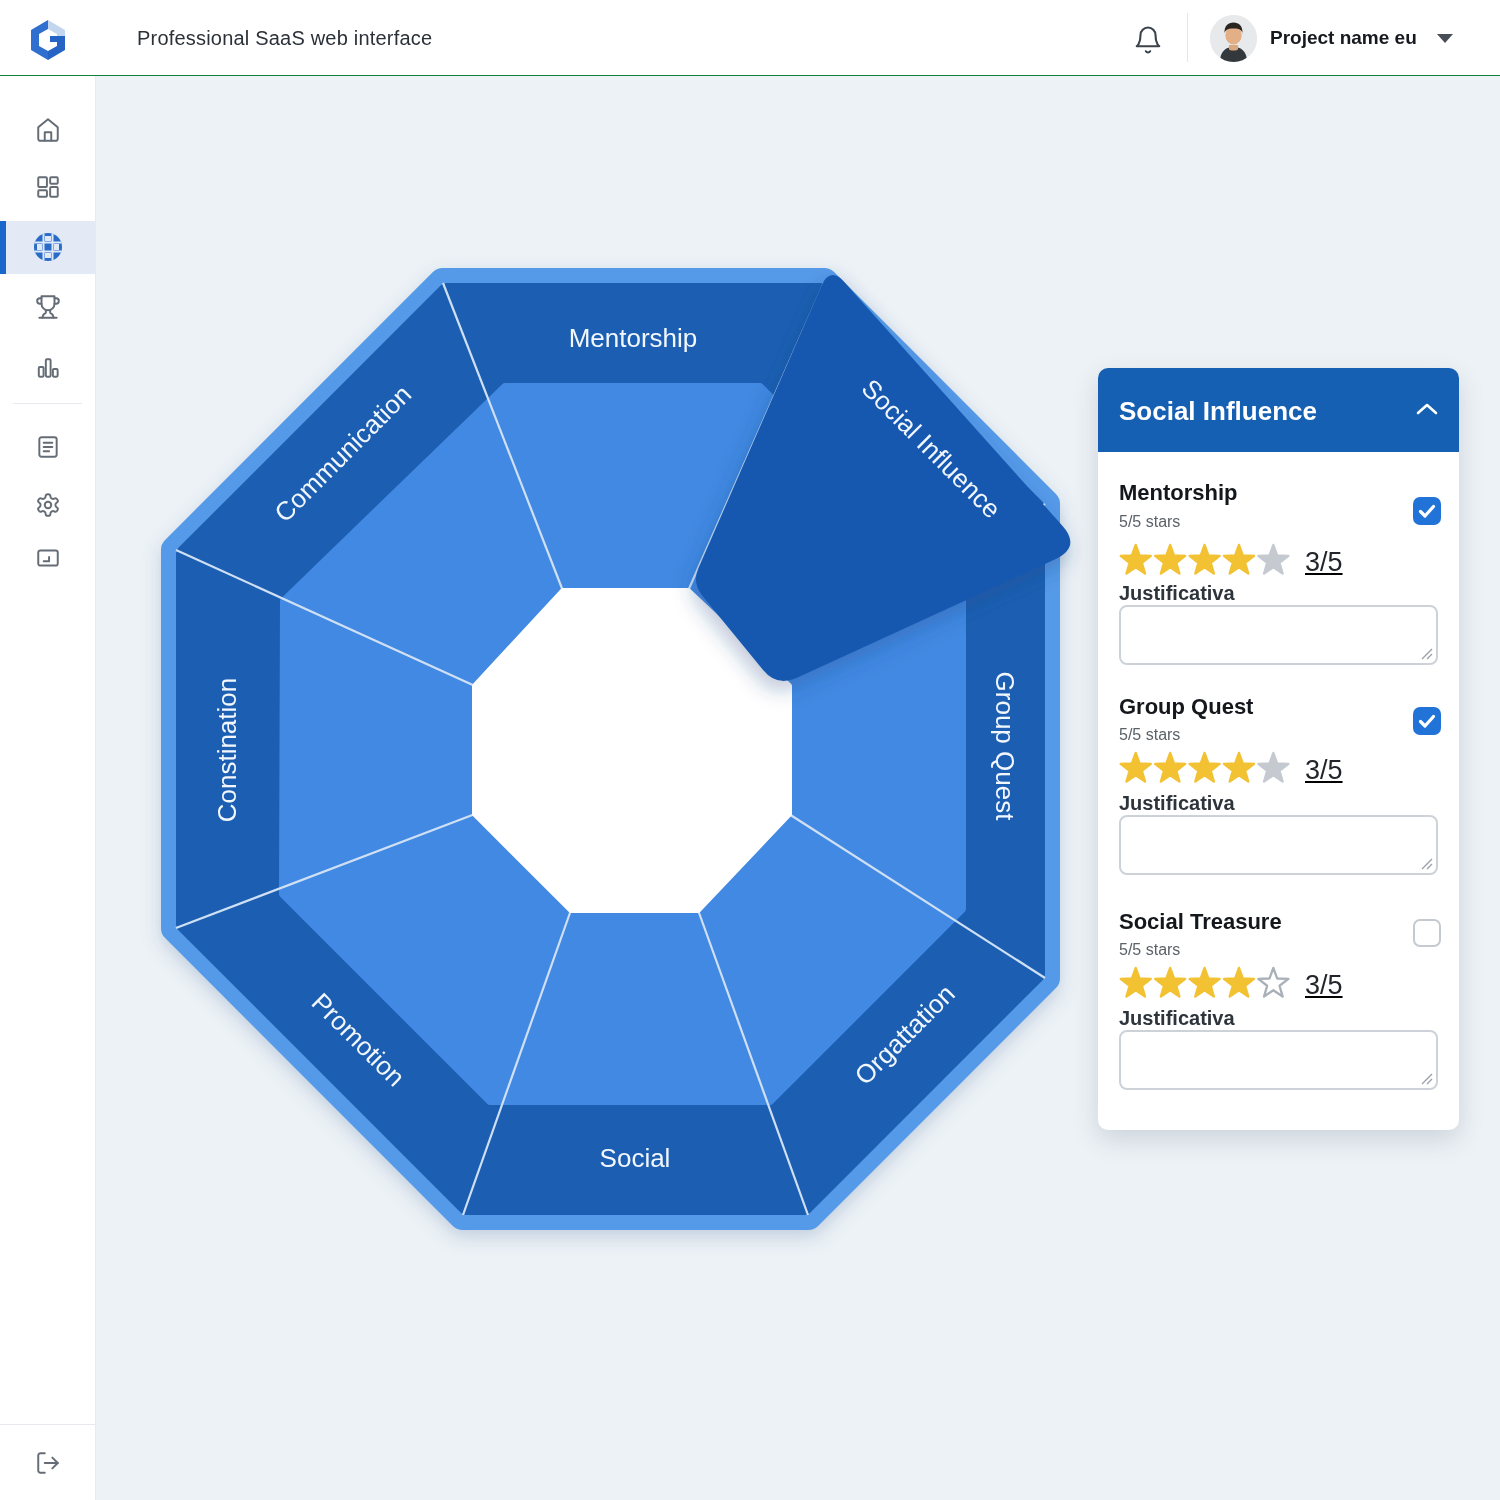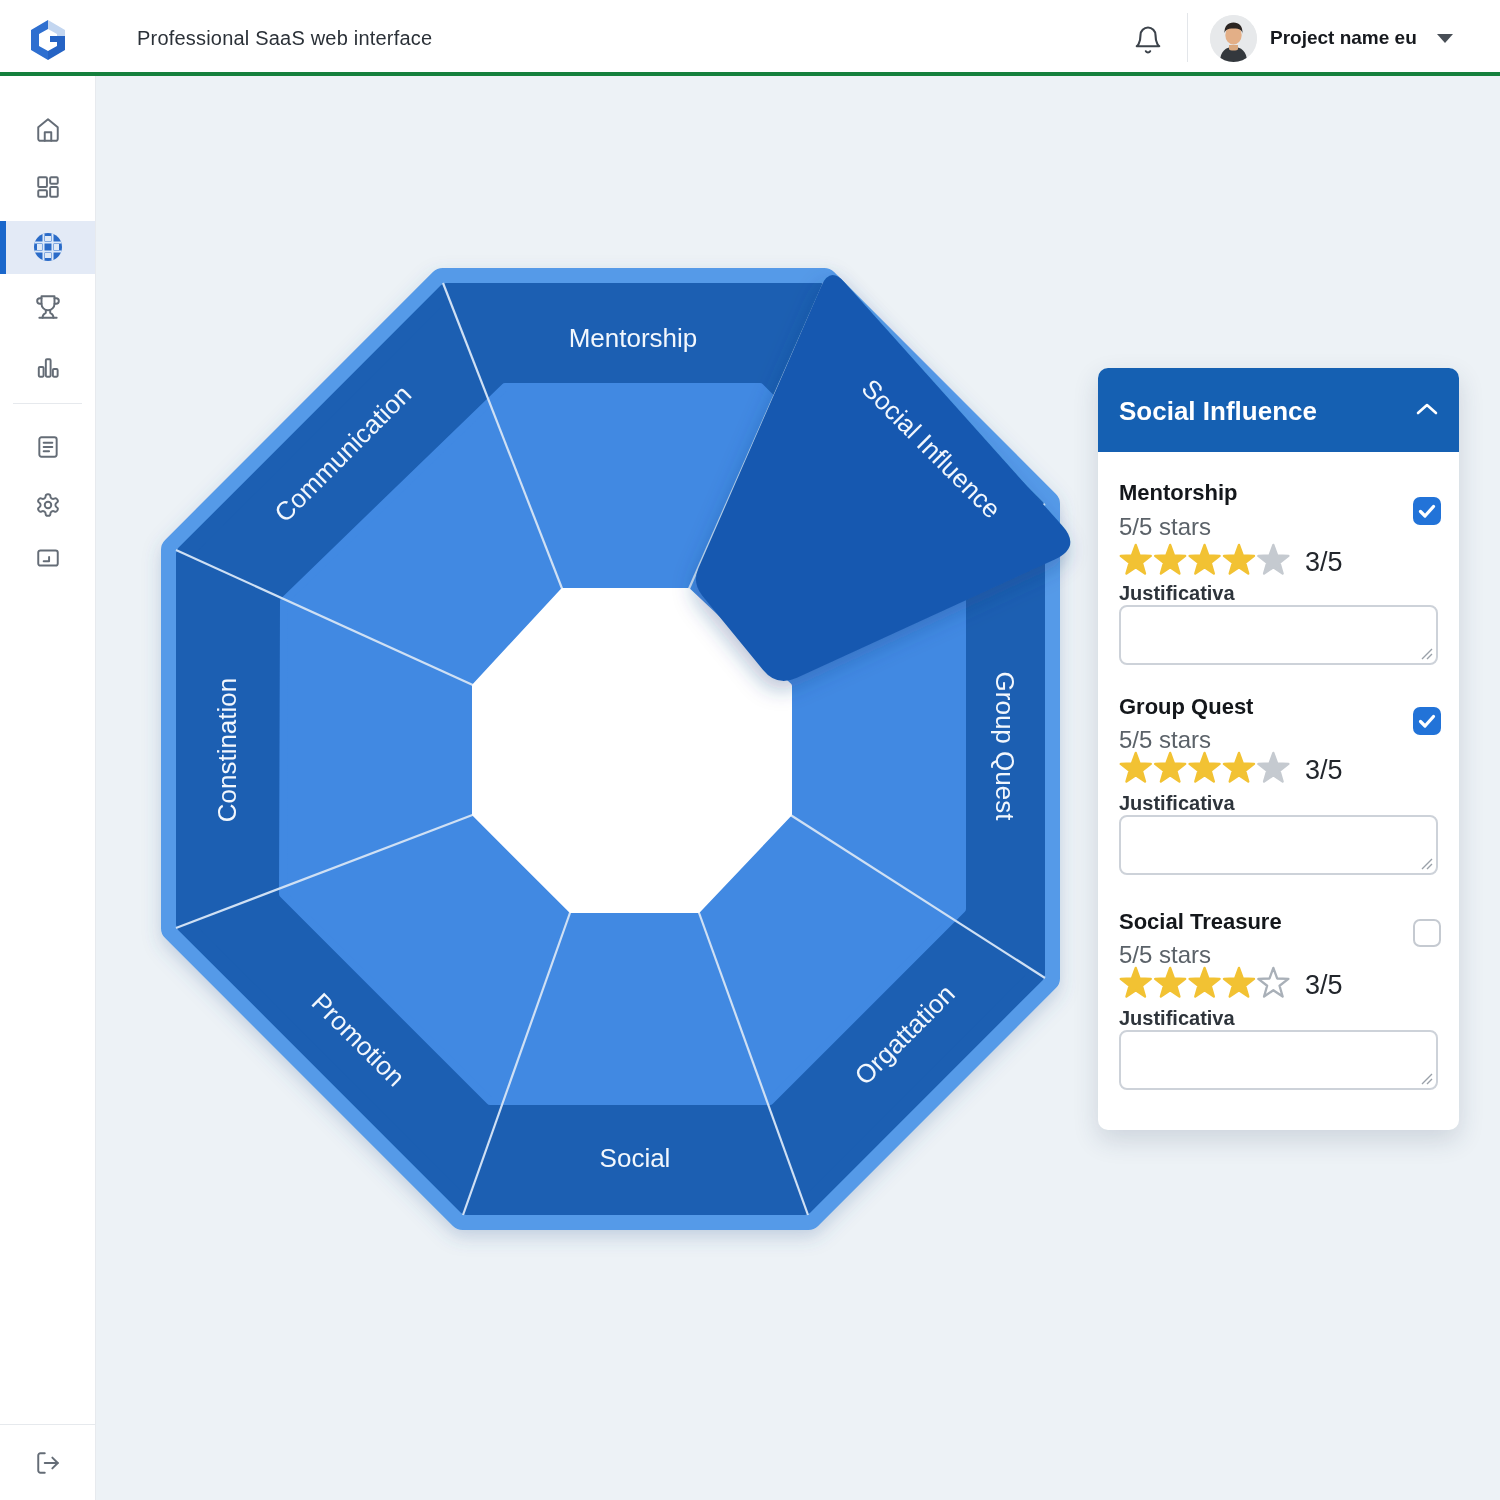--- a/index.html
+++ b/index.html
@@ -1,19 +1,19 @@
 <!DOCTYPE html>
 <html><head>
 <meta charset="utf-8">
 <style>
   * { margin:0; padding:0; box-sizing:border-box; }
   html,body { width:1500px; height:1500px; font-family:"Liberation Sans", sans-serif; }
   #page { position:relative; width:1500px; height:1500px; background:#ffffff; overflow:hidden; }
   #main-bg { position:absolute; left:96px; top:76px; width:1404px; height:1424px; background:#edf2f6; }
-  #topbar { position:absolute; left:0; top:0; width:1500px; height:76px; background:#ffffff; border-bottom:4px solid #15803d; z-index:5; }
+  #topbar { position:absolute; left:0; top:0; width:1500px; height:76px; background:#ffffff; border-bottom:1px solid #15803d; z-index:5; }
   #sidebar { position:absolute; left:0; top:76px; width:96px; height:1424px; background:#ffffff; border-right:1px solid #e7eaee; z-index:5; }
   .sb-icon { position:absolute; left:35px; width:26px; height:26px; color:#646c76; }
   #active-item { position:absolute; left:0; top:145px; width:95px; height:53px; background:#e3eaf6; }
   #active-bar { position:absolute; left:0; top:145px; width:6px; height:53px; background:#1a67cb; }
   #sb-divider1 { position:absolute; left:13px; top:327px; width:69px; height:1px; background:#e6e9ed; }
   #sb-divider2 { position:absolute; left:0px; top:1348px; width:95px; height:1px; background:#e6e9ed; }
   #topbar-title { position:absolute; left:137px; top:27px; font-size:20px; color:#2b3138; letter-spacing:.2px; }
   #logo { position:absolute; left:29px; top:19px; }
   #bell { position:absolute; left:1133px; top:24px; color:#3c434b; }
   #tb-divider { position:absolute; left:1187px; top:13px; width:1px; height:49px; background:#e3e6ea; }
@@ -22,24 +22,24 @@
   #caret { position:absolute; left:1437px; top:34px; width:0; height:0; border-left:8px solid transparent; border-right:8px solid transparent; border-top:9px solid #484e56; }
   #heading { position:absolute; left:137px; top:107px; z-index:2; }
   #heading h1 { font-size:30px; font-weight:bold; color:#15181d; letter-spacing:.1px; }
   #heading p { font-size:22px; color:#58606a; margin-top:9px; }
   #chart { position:absolute; left:95px; top:76px; z-index:1; }
   #panel { position:absolute; left:1098px; top:368px; width:361px; height:762px; background:#ffffff; border-radius:10px; box-shadow:0 10px 26px rgba(40,55,90,.16); z-index:3; }
   #panel-header { position:absolute; left:0; top:0; width:361px; height:84px; background:#1560b2; border-radius:10px 10px 0 0; }
   #panel-header .ph-text { position:absolute; left:21px; top:28px; font-size:26px; font-weight:bold; color:#ffffff; }
   .sect { position:absolute; left:21px; width:319px; height:190px; }
   .sect .s-title { position:absolute; top:0; font-size:22px; font-weight:bold; color:#14171b; }
-  .sect .s-sub { position:absolute; top:32px; font-size:24px; color:#5b6269; }
+  .sect .s-sub { position:absolute; top:32px; font-size:16px; color:#5b6269; }
   .sect .s-just { position:absolute; top:98px; font-size:20px; color:#2e343b;font-weight:bold; }
   .s-box { position:absolute; top:121px; width:319px; height:60px; border:2px solid #cdd2d9; border-radius:8px; background:#fff; }
-  .s-stars { position:absolute; top:56px; display:flex; align-items:center; height:38px; }
+  .s-stars { position:absolute; top:56px; display:flex; align-items:center; height:38px;text-decoration:underline; }
   .s-score { font-size:27px; color:#22262c; margin-left:8px; margin-top:2px; }
   .s-check { position:absolute; right:-3px; width:28px; height:28px; border-radius:7px; }
   .s-check.on { background:#2273d8; }
   .s-check.off { background:#fff; border:2px solid #c5cad1; }
 </style>
 </head>
 <body>
 <div id="page">
   <div id="main-bg"></div>
   <div id="topbar">

